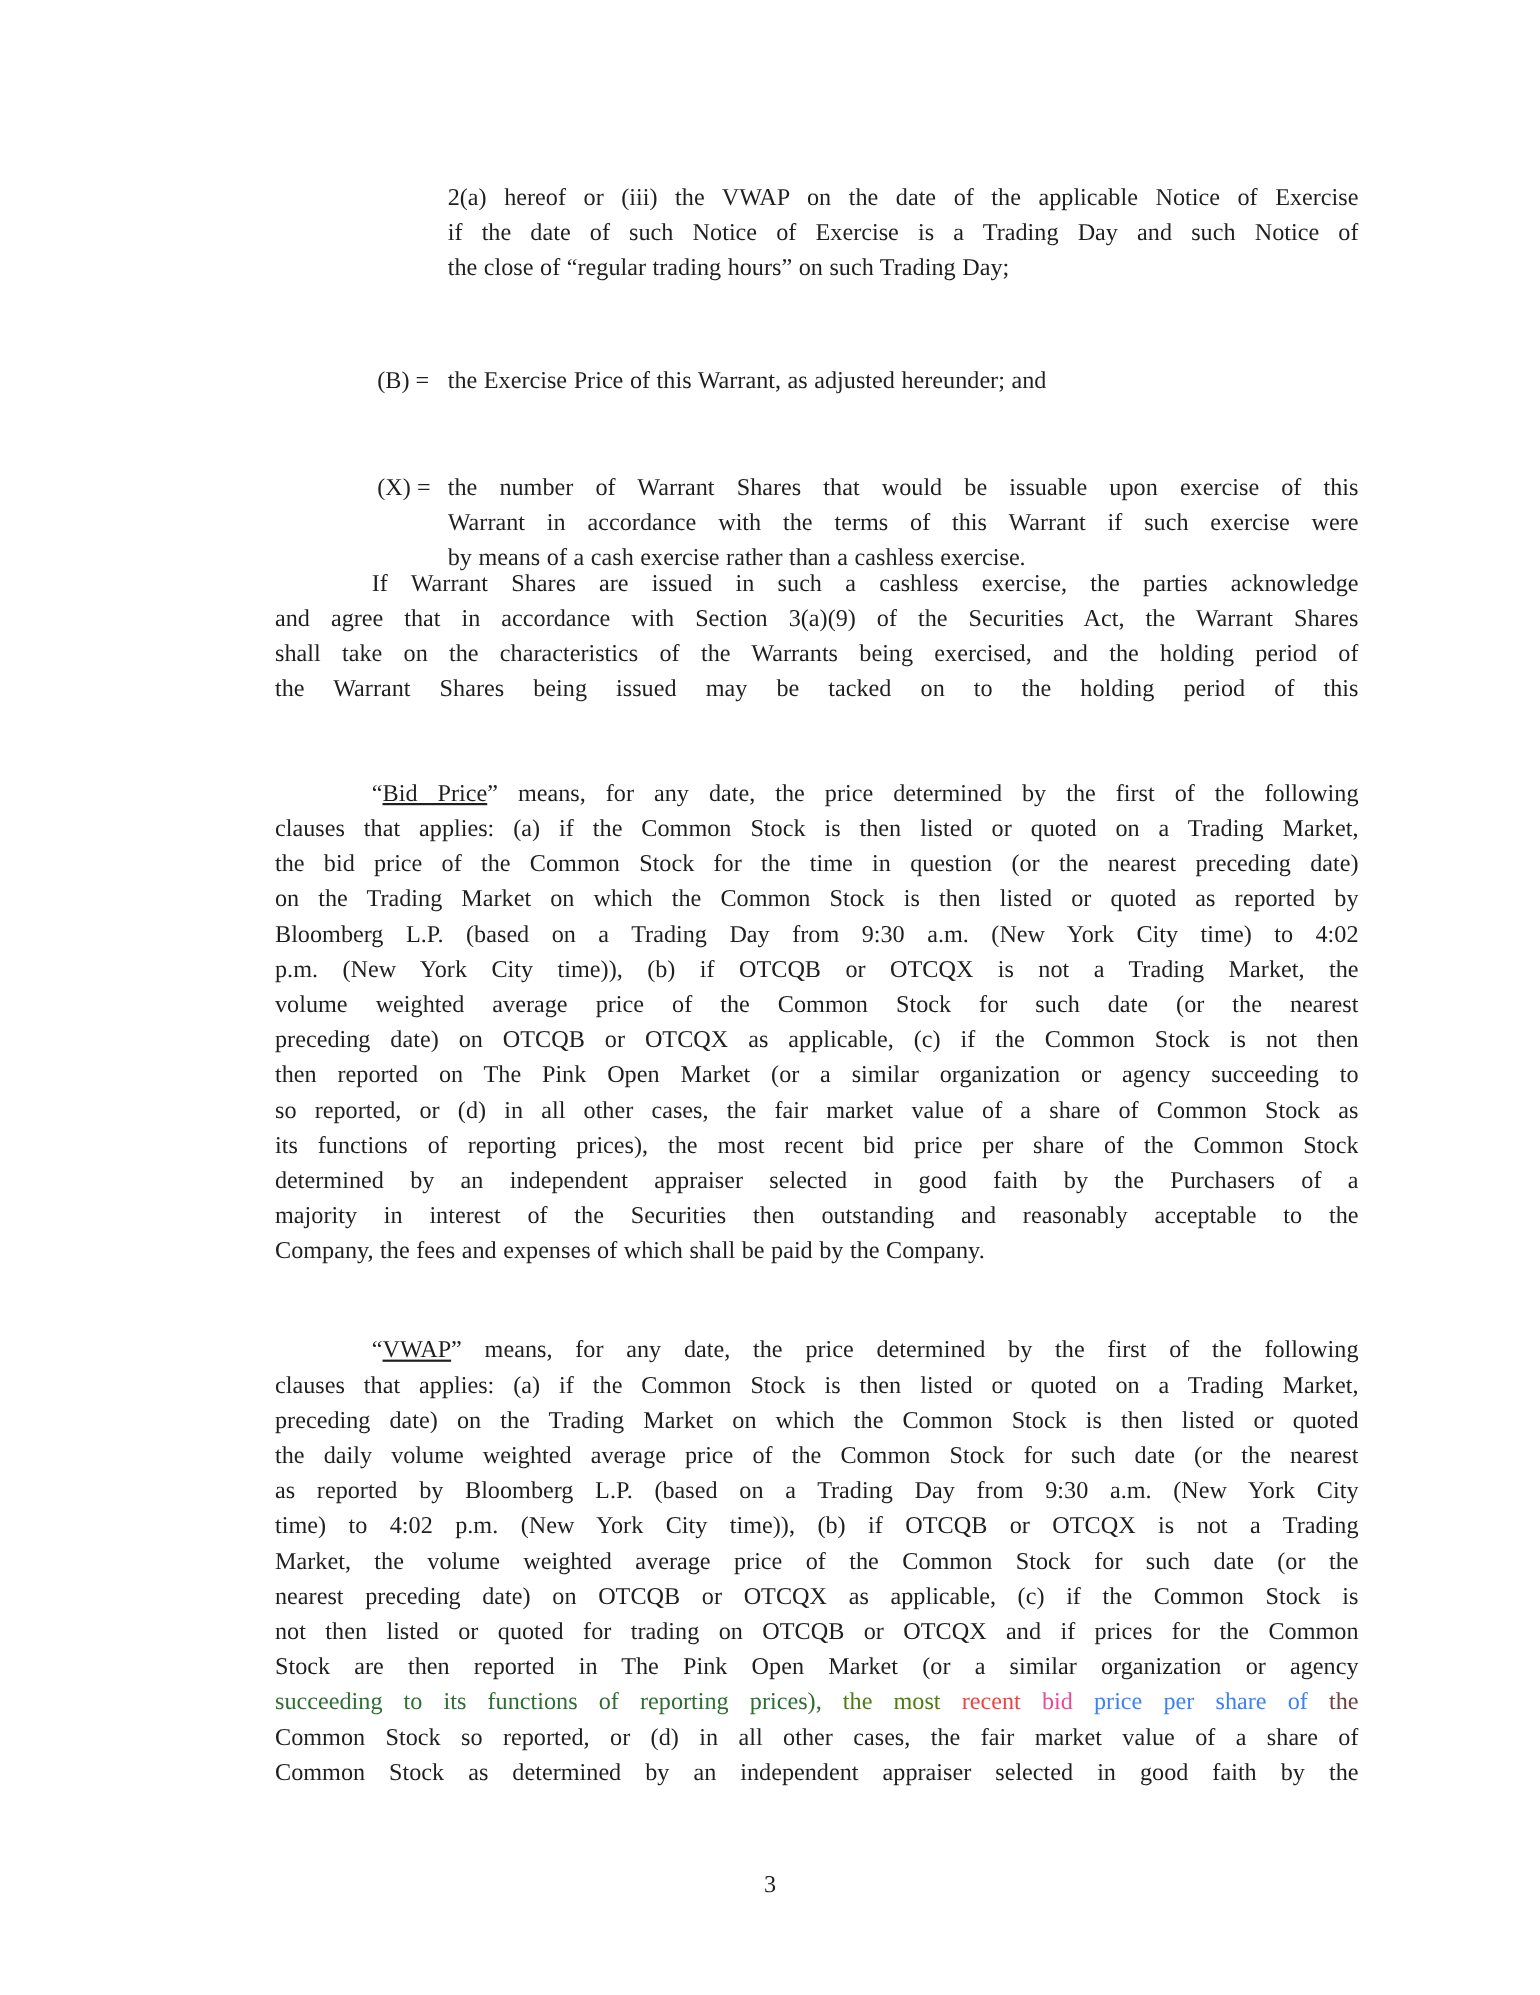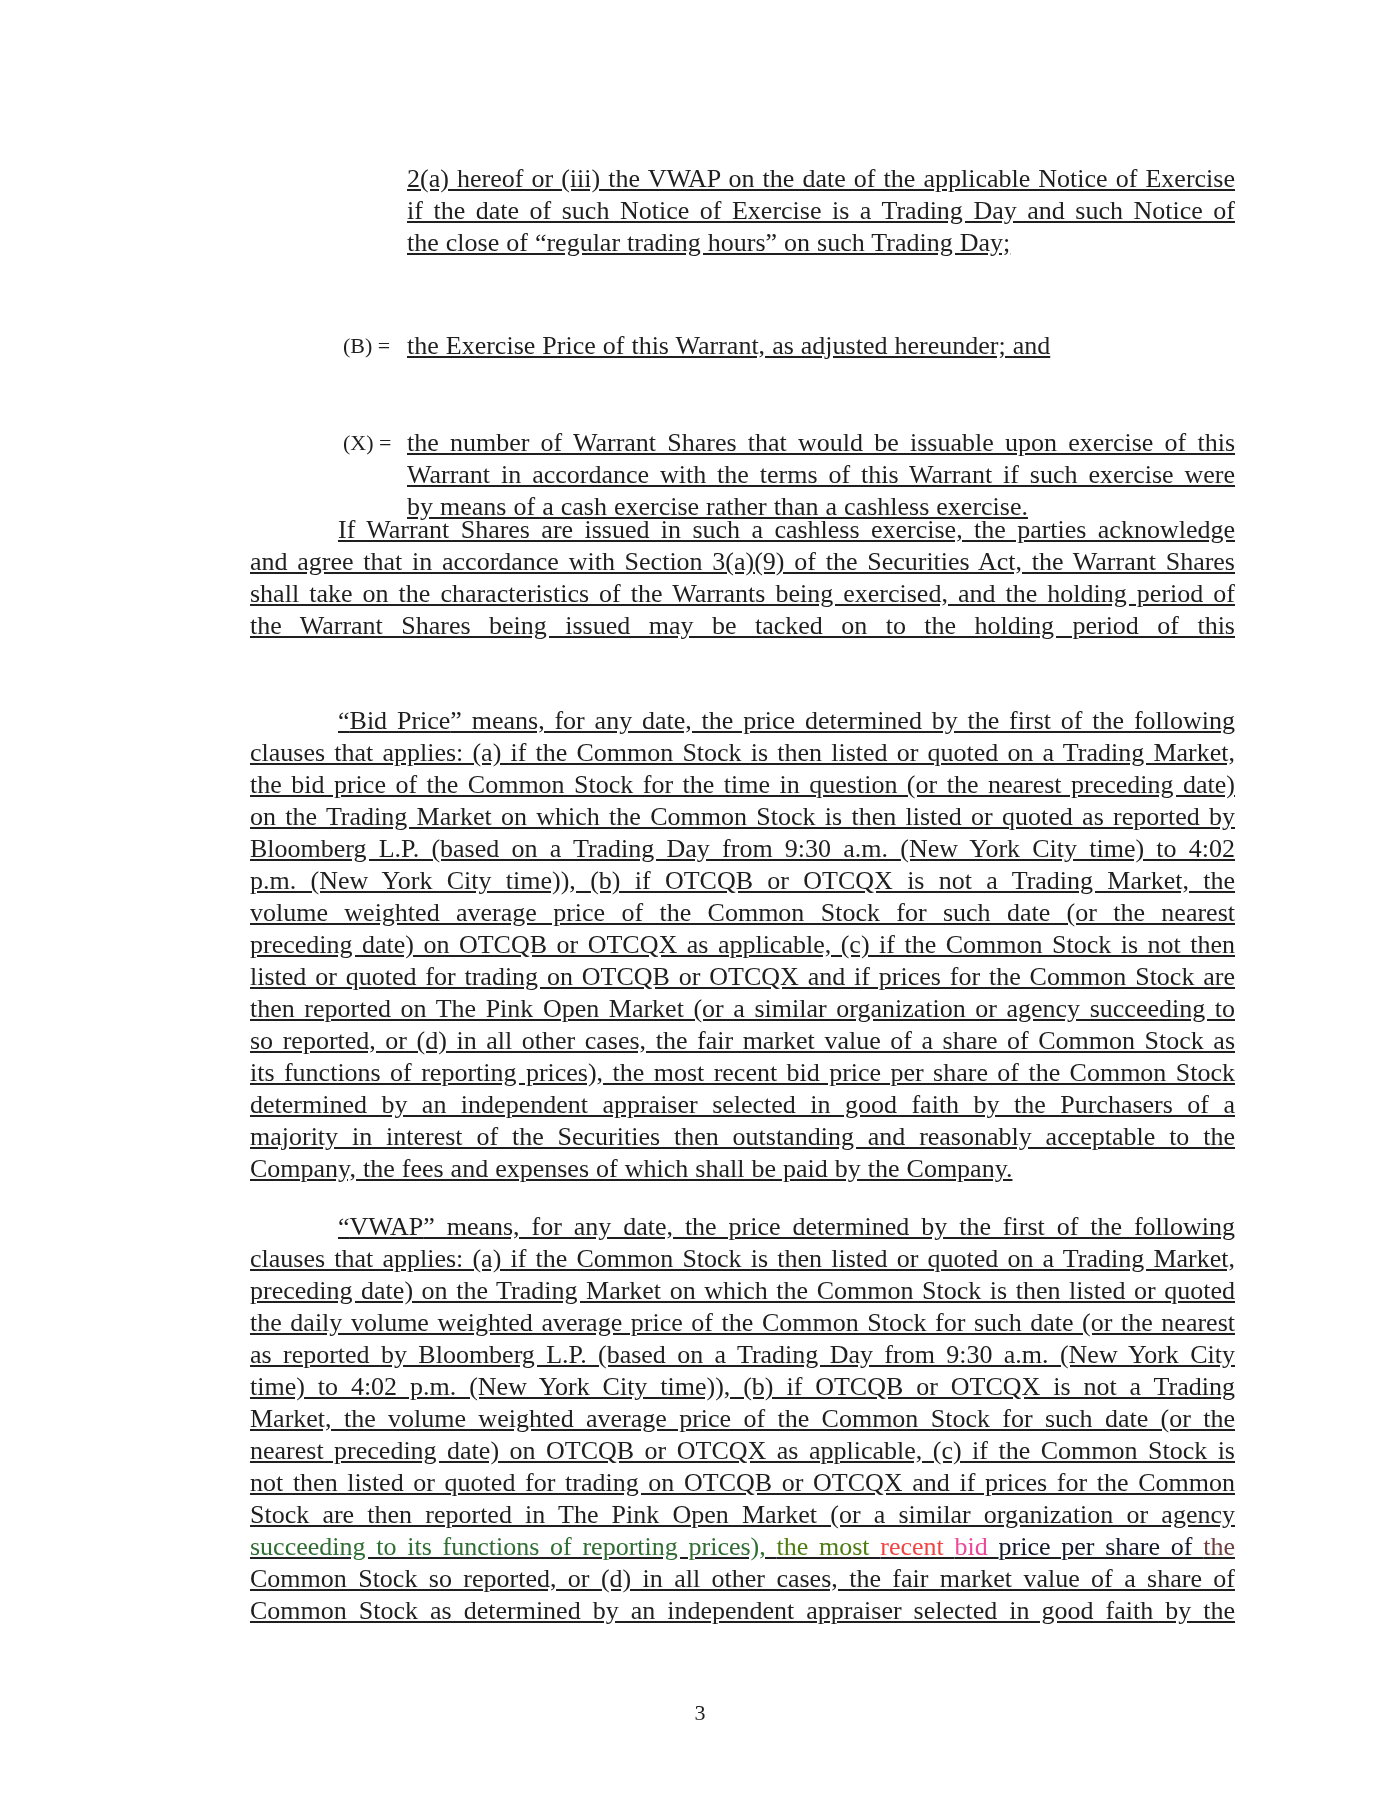--- a/index.html
+++ b/index.html
@@ -5,22 +5,22 @@
   html,body { margin:0; padding:0; background:#ffffff; }
   .page {
     position:relative; width:1400px; height:1814px; overflow:hidden;
     background:#ffffff; color:#1f1f1f;
     font-family:"Liberation Serif","DejaVu Serif",serif;
   }
   .doc { position:absolute; left:250px; top:0; width:985px; }
   .block { position:absolute; left:0; width:985px; }
   .line {
     box-sizing:border-box; width:100%; height:32px; line-height:32px;
-    font-size:26px; text-align:justify; text-align-last:justify;
-    overflow:hidden; word-spacing:0.02em;text-decoration:underline;
+    font-size:22px; text-align:justify; text-align-last:justify;
+    overflow:hidden; word-spacing:0.02em;
   }
   .line.nl { text-align-last:left; }
   .line.indent { padding-left:88px; }
   .item-line { margin-left:157px; width:828px; }
   .hang { position:relative; }
   .hang-label {
     position:absolute; left:93px; top:0; height:32px; line-height:32px;
     font-size:22px; white-space:nowrap;
   }
   .term { text-decoration:underline; }
@@ -62,41 +62,40 @@
 
     <div class="block" style="top:705px">
       <div class="line indent"><span>“</span><span class="term">Bid Price</span><span>” means, for any date, the price determined by the first of the following</span></div>
       <div class="line">clauses that applies: (a) if the Common Stock is then listed or quoted on a Trading Market,</div>
       <div class="line">the bid price of the Common Stock for the time in question (or the nearest preceding date)</div>
       <div class="line">on the Trading Market on which the Common Stock is then listed or quoted as reported by</div>
       <div class="line">Bloomberg L.P. (based on a Trading Day from 9:30 a.m. (New York City time) to 4:02</div>
       <div class="line">p.m. (New York City time)), (b)  if OTCQB or OTCQX is not a Trading Market, the</div>
       <div class="line">volume weighted average price of the Common Stock for such date (or the nearest</div>
       <div class="line">preceding date) on OTCQB or OTCQX as applicable, (c) if the Common Stock is not then</div>
-      <div class="line">listed or quoted for trading on OTCQB or OTCQX and if prices for the Common Stock are</div>
       <div class="line">then reported on The Pink Open Market (or a similar organization or agency succeeding to</div>
       <div class="line">so reported, or (d) in all other cases, the fair market value of a share of Common Stock as</div>
       <div class="line">its functions of reporting prices), the most recent bid price per share of the Common Stock</div>
       <div class="line">determined by an independent appraiser selected in good faith by the Purchasers of a</div>
       <div class="line">majority in interest of the Securities then outstanding and reasonably acceptable to the</div>
       <div class="line nl">Company, the fees and expenses of which shall be paid by the Company.</div>
     </div>
 
     <div class="block" style="top:1211px">
       <div class="line indent"><span>“</span><span class="term">VWAP</span><span>” means, for any date, the price determined by the first of the following</span></div>
       <div class="line">clauses that applies: (a) if the Common Stock is then listed or quoted on a Trading Market,</div>
       <div class="line">preceding date) on the Trading Market on which the Common Stock is then listed or quoted</div>
       <div class="line">the daily volume weighted average price of the Common Stock for such date (or the nearest</div>
       <div class="line">as reported by Bloomberg L.P. (based on a Trading Day from 9:30 a.m. (New York City</div>
       <div class="line">time) to 4:02 p.m. (New York City time)), (b)  if OTCQB or OTCQX is not a Trading</div>
       <div class="line">Market, the volume weighted average price of the Common Stock for such date (or the</div>
       <div class="line">nearest preceding date) on OTCQB or OTCQX as applicable, (c) if the Common Stock is</div>
       <div class="line">not then listed or quoted for trading on OTCQB or OTCQX and if prices for the Common</div>
       <div class="line">Stock are then reported in The Pink Open Market (or a similar organization or agency</div>
-      <div class="line"><span style="color: rgb(47, 109, 51);">succeeding to its functions of reporting prices), </span><span style="color: #4d7c0f;">the most </span><span style="color: #ef4444;">recent </span><span style="color: #ec4899; margin-top: 20px;">bid </span><span style="color: #0f172a;">price per share of </span><span style="color: rgb(110, 63, 63);">the</span></div>
+      <div class="line"><span style="color: rgb(47, 109, 51);">succeeding to its functions of reporting prices), </span><span style="color: #4d7c0f;">the most </span><span style="color: #ef4444;">recent </span><span style="color: #ec4899; margin-top: 20px;">bid </span><span style="color: #3b82f6;">price per share of </span><span style="color: rgb(110, 63, 63);">the</span></div>
       <div class="line">Common Stock so reported, or (d) in all other cases, the fair market value of a share of</div>
       <div class="line">Common Stock as determined by an independent appraiser selected in good faith by the</div>
     </div>
 
   </div>
 
   <div class="pageno">3</div>
 </div>
 
 </body></html>

